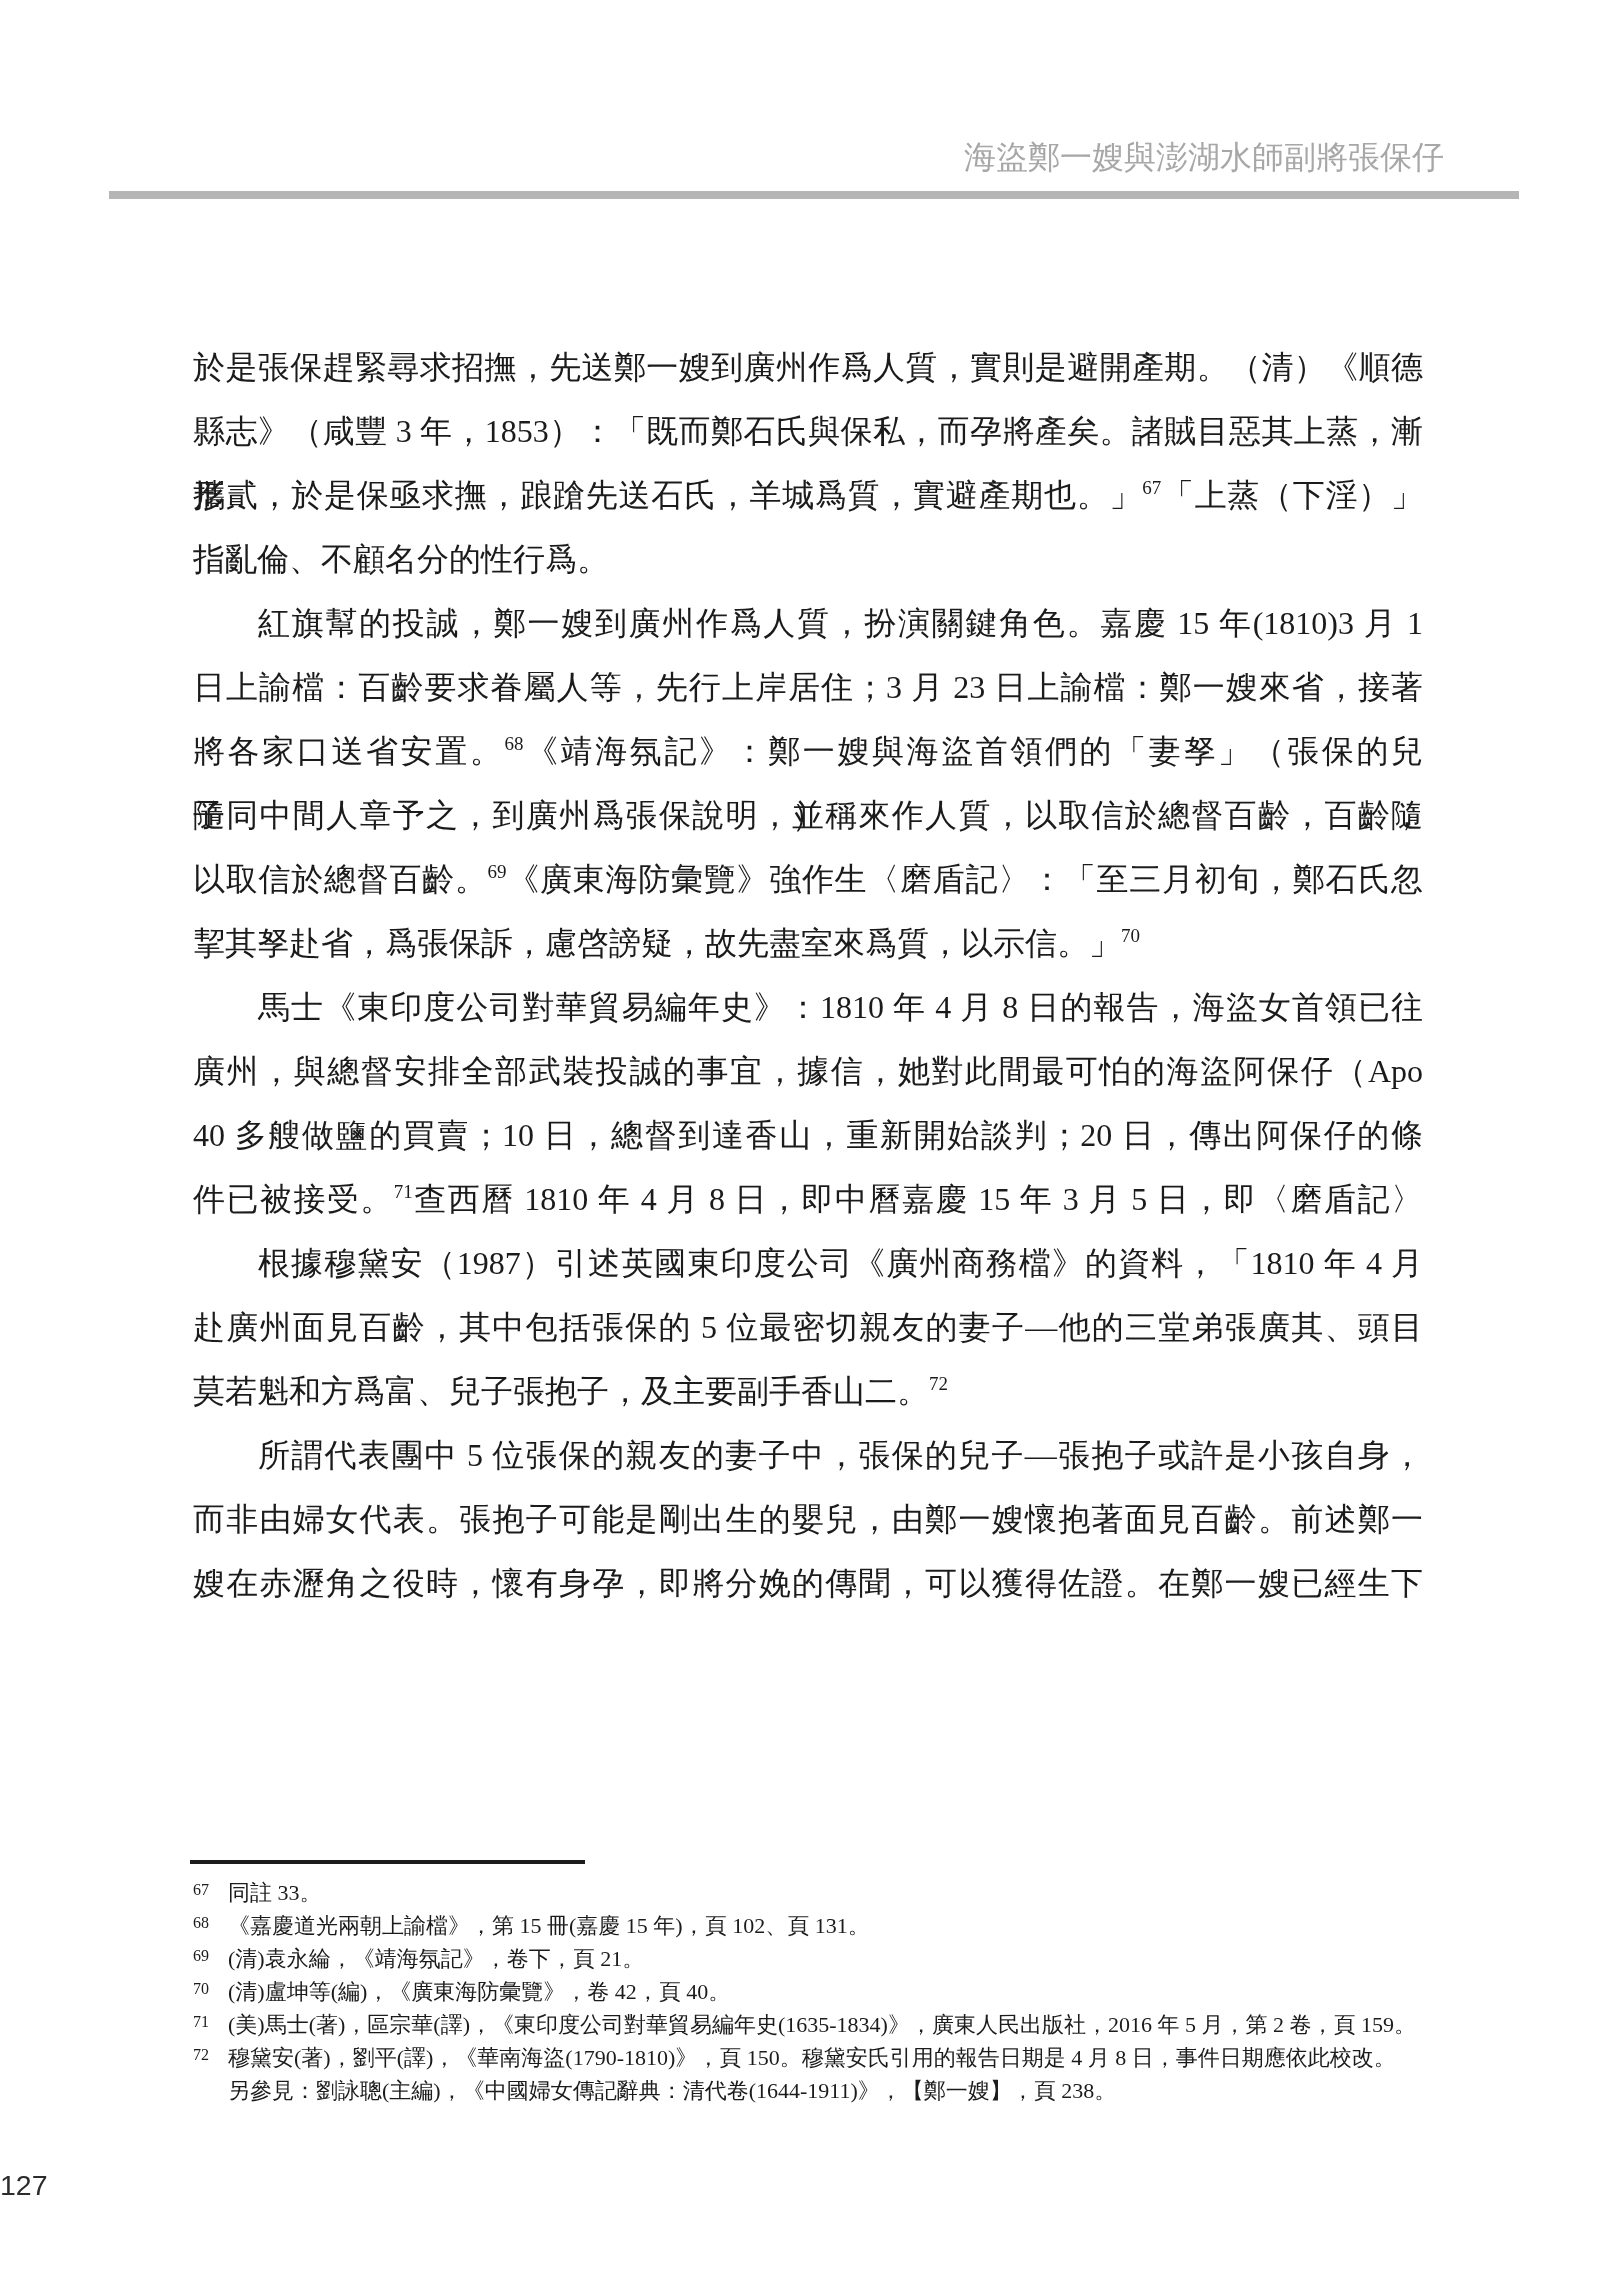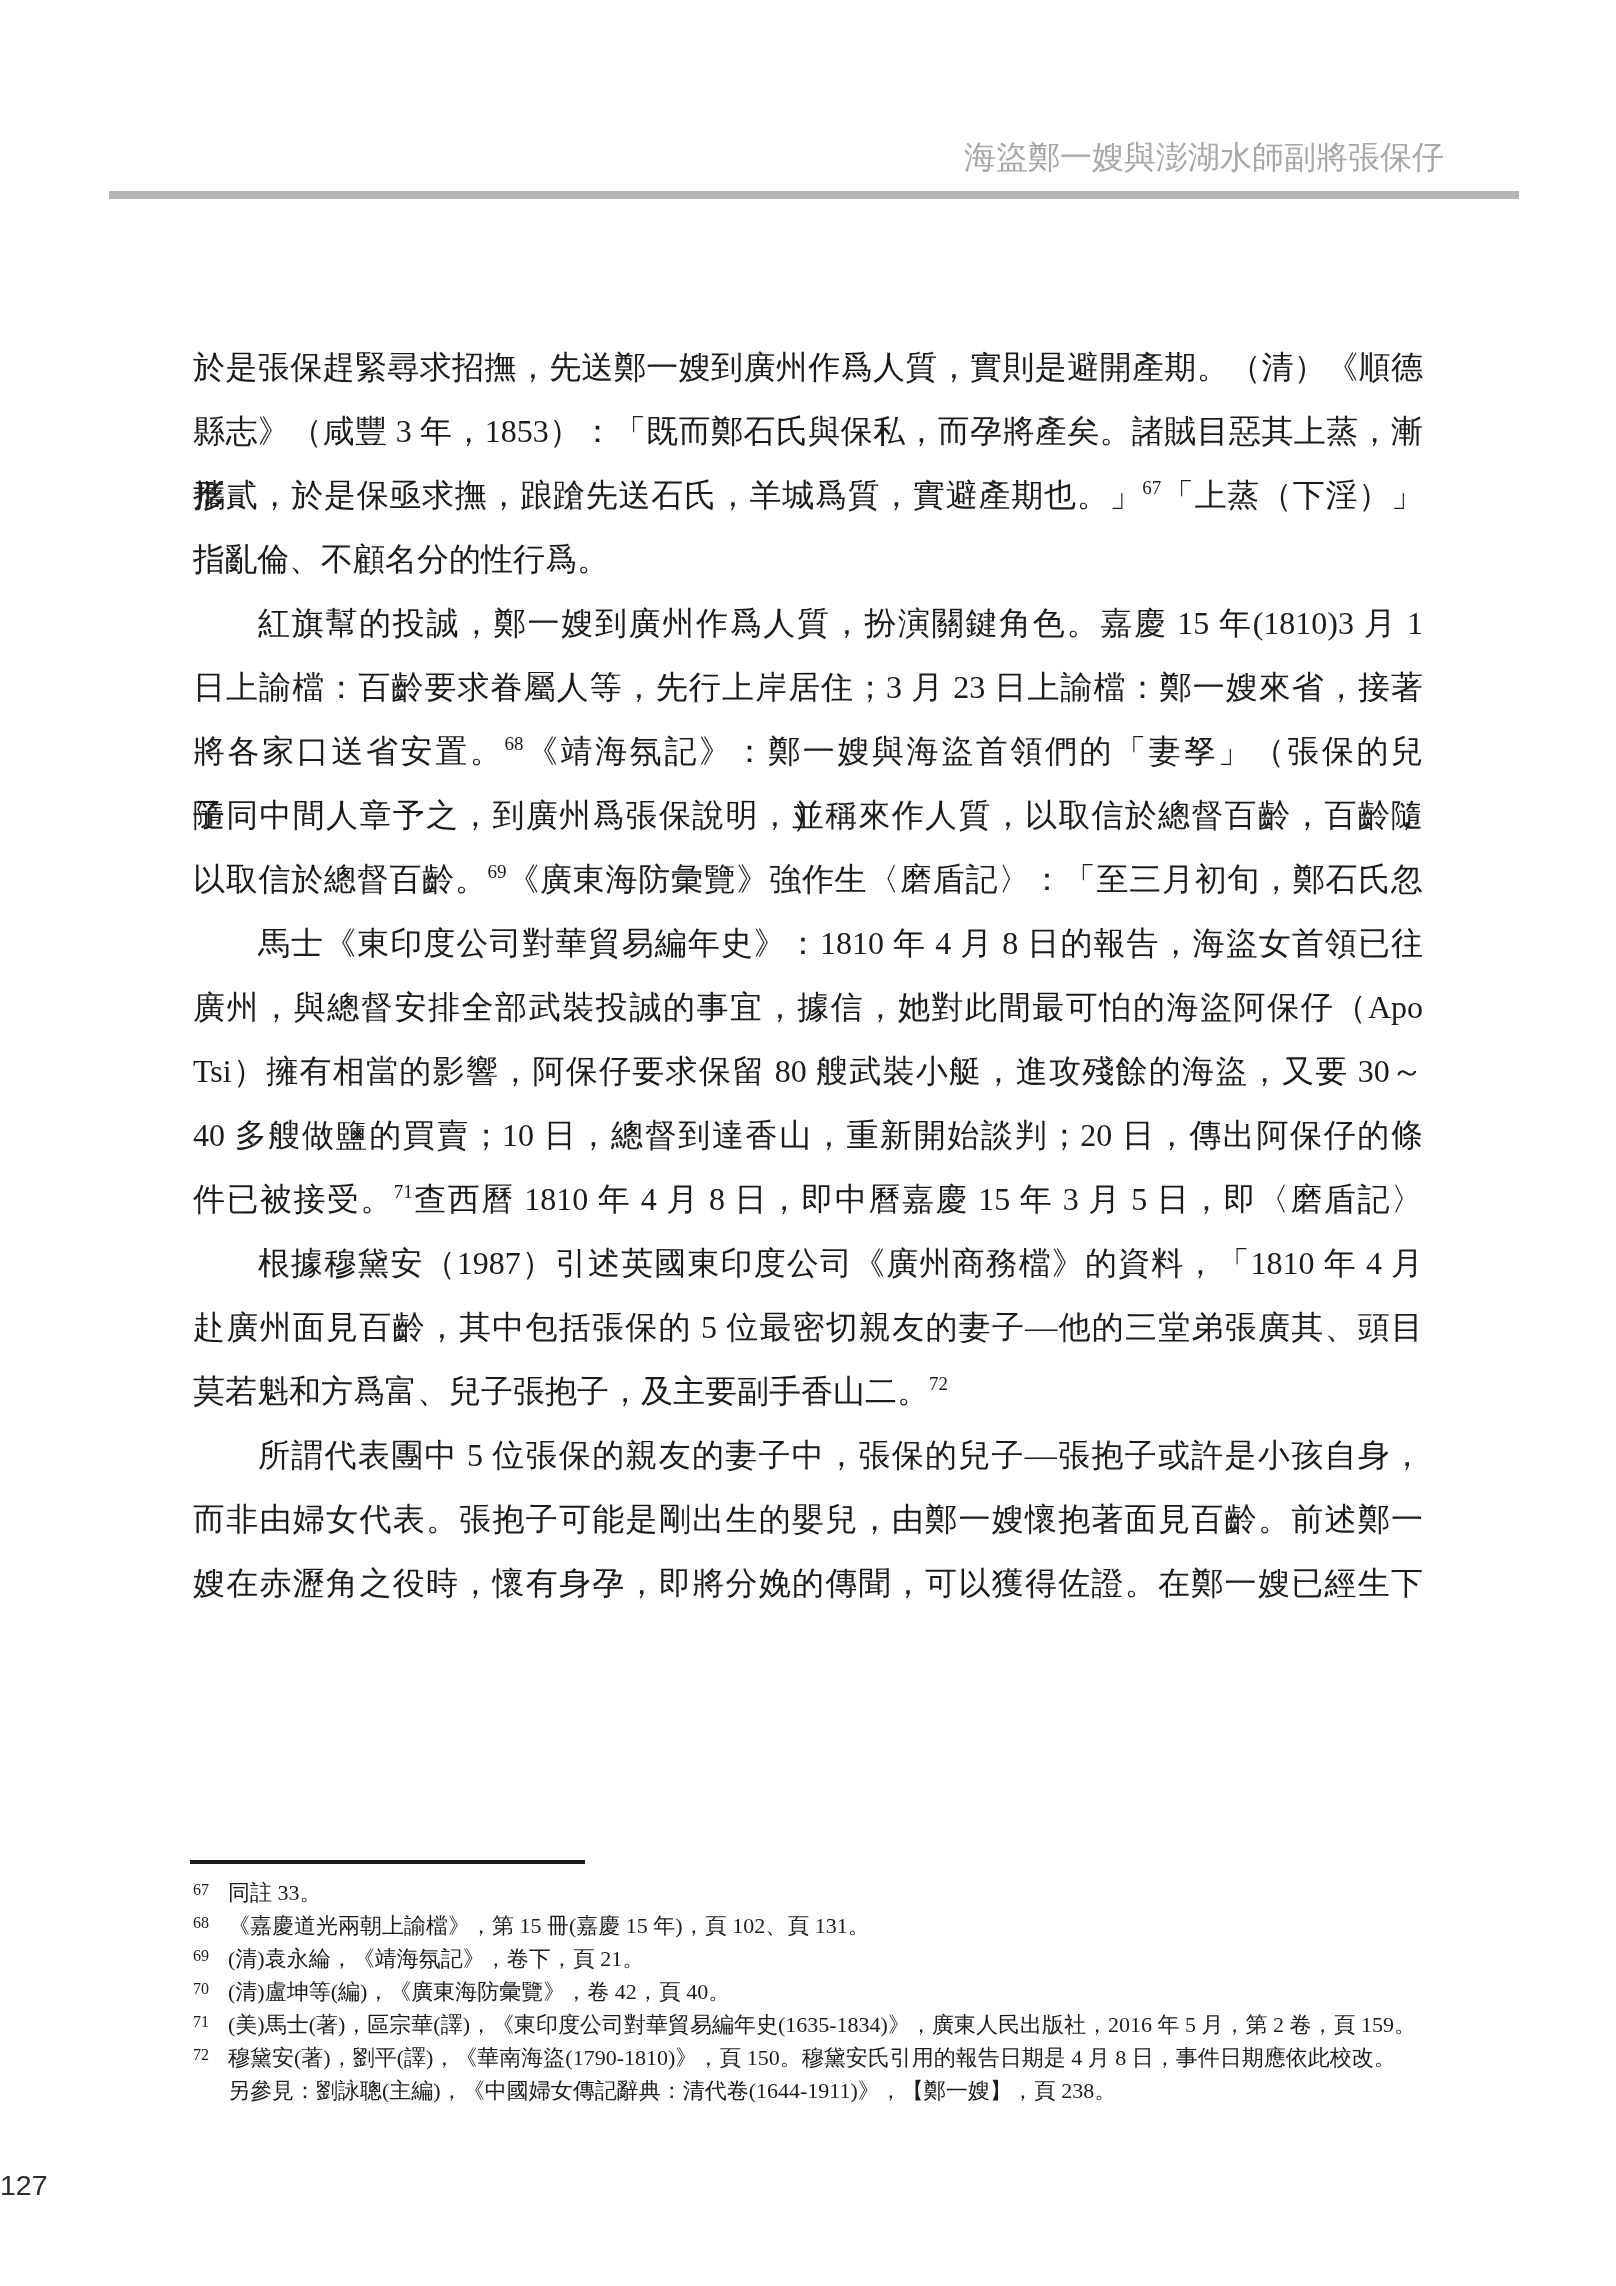--- a/index.html
+++ b/index.html
@@ -88,23 +88,23 @@
   <div class="body-text">
       <div class="bline"><span>於是張保趕緊尋求招撫，先送鄭一嫂到廣州作爲人質，實則是避開產期。（清）《順德</span></div>
       <div class="bline"><span>縣志》（咸豐 3 年，1853）：「既而鄭石氏與保私，而孕將產矣。諸賊目惡其上蒸，漸形</span></div>
       <div class="bline"><span>攜貳，於是保亟求撫，踉蹌先送石氏，羊城爲質，實避產期也。」</span><sup>67</sup><span>「上蒸（下淫）」</span></div>
       <div class="bline flush"><span>指亂倫、不顧名分的性行爲。</span></div>
       <div class="bline indent"><span>紅旗幫的投誠，鄭一嫂到廣州作爲人質，扮演關鍵角色。嘉慶 15 年(1810)3 月 1</span></div>
       <div class="bline"><span>日上諭檔：百齡要求眷屬人等，先行上岸居住；3 月 23 日上諭檔：鄭一嫂來省，接著</span></div>
       <div class="bline"><span>將各家口送省安置。</span><sup>68</sup><span>《靖海氛記》：鄭一嫂與海盜首領們的「妻孥」（張保的兒子），</span></div>
       <div class="bline"><span>隨同中間人章予之，到廣州爲張保說明，並稱來作人質，以取信於總督百齡，百齡隨</span></div>
       <div class="bline"><span>以取信於總督百齡。</span><sup>69</sup><span>《廣東海防彙覽》強作生〈磨盾記〉：「至三月初旬，鄭石氏忽</span></div>
+      <div class="bline flush"><span>挈其孥赴省，爲張保訴，慮啓謗疑，故先盡室來爲質，以示信。」</span><sup>70</sup></div>
       <div class="bline indent"><span>馬士《東印度公司對華貿易編年史》：1810 年 4 月 8 日的報告，海盜女首領已往</span></div>
       <div class="bline"><span>廣州，與總督安排全部武裝投誠的事宜，據信，她對此間最可怕的海盜阿保仔（Apo</span></div>
-      <div class="bline"><span>Tsi）擁有相當的影響，阿保仔要求保留 80 艘武裝小艇，進攻殘餘的海盜，又要 30～</span></div>
       <div class="bline"><span>40 多艘做鹽的買賣；10 日，總督到達香山，重新開始談判；20 日，傳出阿保仔的條</span></div>
       <div class="bline"><span>件已被接受。</span><sup>71</sup><span>查西曆 1810 年 4 月 8 日，即中曆嘉慶 15 年 3 月 5 日，即〈磨盾記〉</span></div>
       <div class="bline indent"><span>根據穆黛安（1987）引述英國東印度公司《廣州商務檔》的資料，「1810 年 4 月</span></div>
       <div class="bline"><span>赴廣州面見百齡，其中包括張保的 5 位最密切親友的妻子—他的三堂弟張廣其、頭目</span></div>
       <div class="bline flush"><span>莫若魁和方爲富、兒子張抱子，及主要副手香山二。</span><sup>72</sup></div>
       <div class="bline indent"><span>所謂代表團中 5 位張保的親友的妻子中，張保的兒子—張抱子或許是小孩自身，</span></div>
       <div class="bline"><span>而非由婦女代表。張抱子可能是剛出生的嬰兒，由鄭一嫂懷抱著面見百齡。前述鄭一</span></div>
       <div class="bline"><span>嫂在赤瀝角之役時，懷有身孕，即將分娩的傳聞，可以獲得佐證。在鄭一嫂已經生下</span></div>
     </div>
   <div class="fn-sep"></div>

